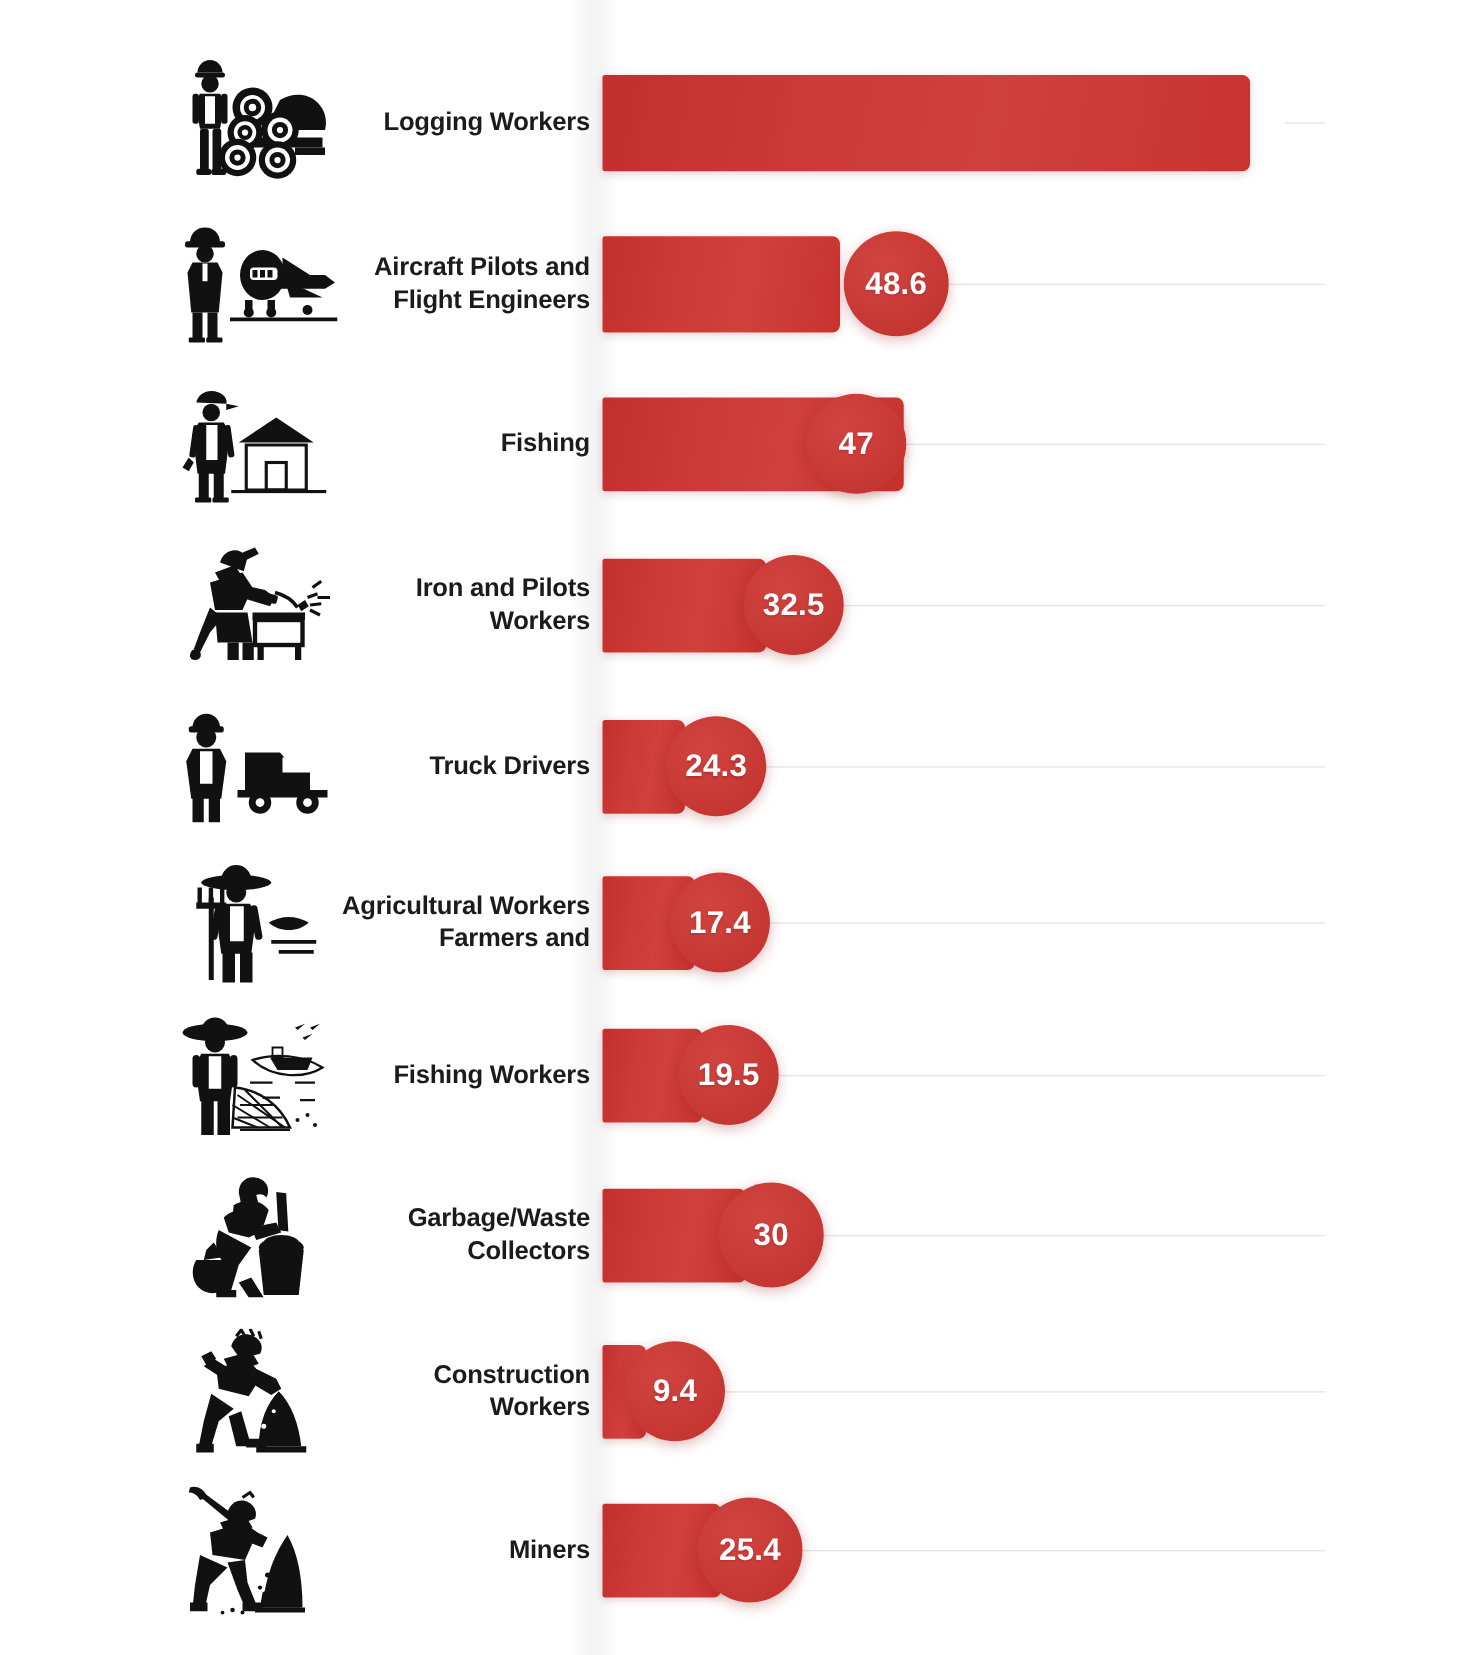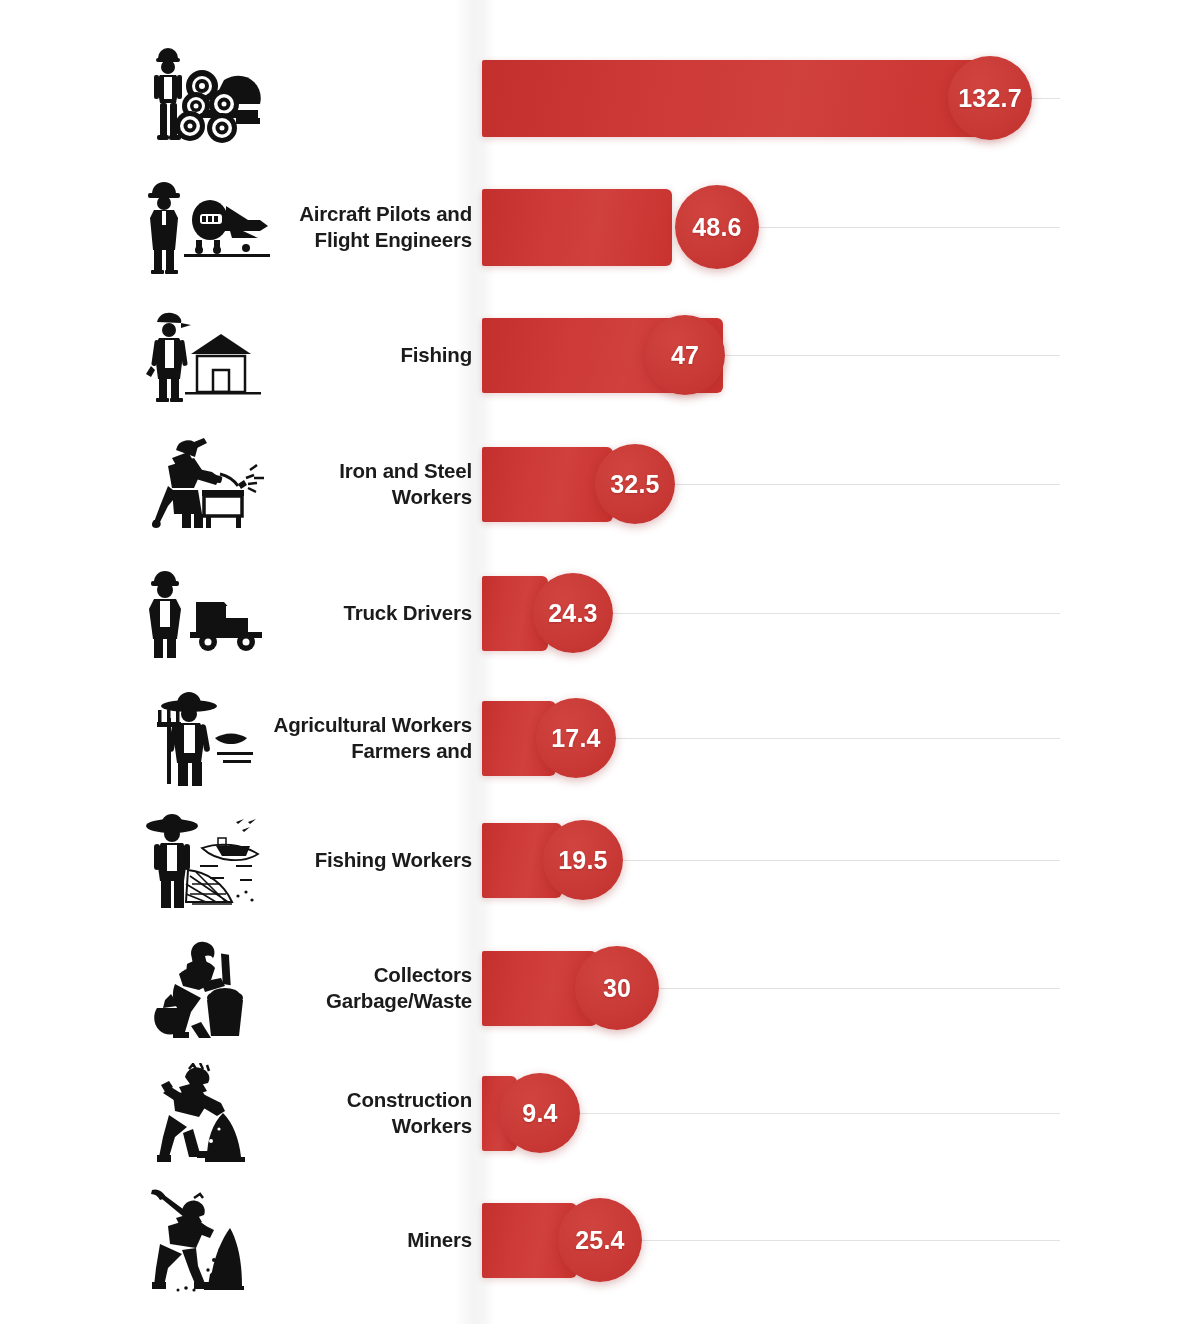--- a/index.html
+++ b/index.html
@@ -77,23 +77,20 @@
     text-shadow: 0 1px 2px rgba(120,20,20,0.35);
   }
 </style>
 </head>
 <body>
 
 <div id="chart">
   <div class="origin-band"></div>
 <div class="gridline" style="left: 1028px; top: 98px; width: 32px;"></div>
     <div class="bar" style="top: 59.5px; width: 518px; height: 77px;"></div>
-    <div class="bubble" style="left: 948px; top: 56px; width: 84px; height: 84px;">
-      <span>132.7</span>
-    </div>
     <div class="icon-box" style="top: 48px;">
       <svg width="130" height="100" viewBox="0 0 130 100">
     <g fill="#111">
       <path d="M18 10h20a10 10 0 0 0-20 0z"></path>
           <rect x="16" y="10" width="24" height="4" rx="2"></rect>
       <circle cx="28" cy="19" r="7"></circle>
       <path d="M20 27h16l4 6-4 22H20l-4-22z"></path>
       <rect x="24" y="29" width="8" height="22" fill="#fff"></rect>
       <rect x="14" y="27" width="5" height="24" rx="2"></rect>
           <rect x="37" y="27" width="5" height="24" rx="2"></rect>
@@ -120,20 +117,23 @@
           <circle cx="50" cy="78" r="6.5"></circle>
           <circle cx="50" cy="78" r="2.5" fill="#fff"></circle>
       <circle cx="82" cy="80" r="15"></circle>
           <circle cx="82" cy="80" r="10" fill="#fff"></circle>
           <circle cx="82" cy="80" r="6.5"></circle>
           <circle cx="82" cy="80" r="2.5" fill="#fff"></circle>
       <path d="M96 70h24v6H96z"></path>
     </g>
       </svg>
     </div>
+    <div class="row-label" style="top: 85px;">
+      <div>Logging Workers</div>
+    </div>
     <div class="gridline" style="left: 731px; top: 227px; width: 329px;"></div>
     <div class="bar" style="top: 188.5px; width: 190px; height: 77px;"></div>
     <div class="bubble" style="left: 675px; top: 185px; width: 84px; height: 84px;">
       <span>48.6</span>
     </div>
     <div class="icon-box" style="top: 179.5px;">
       <svg width="130" height="95" viewBox="0 0 130 95">
     <g fill="#111">
       <path d="M12 14c0-7 5-12 12-12s12 5 12 12z"></path>
           <rect x="8" y="13" width="32" height="5" rx="2"></rect>
@@ -220,21 +220,21 @@
       <rect x="40" y="80" width="9" height="14"></rect>
           <rect x="52" y="80" width="9" height="14"></rect>
       <rect x="60" y="56" width="42" height="6"></rect>
       <rect x="62" y="62" width="38" height="20" fill="none" stroke="#111" stroke-width="3.5"></rect>
       <rect x="64" y="82" width="5" height="12"></rect>
           <rect x="94" y="82" width="5" height="12"></rect>
     </g>
       </svg>
     </div>
     <div class="row-label" style="top: 458px;">
-      <div>Iron and Steel</div>
+      <div>Iron and Pilots</div>
       <div>Workers</div>
     </div>
     <div class="gridline" style="left: 609px; top: 613px; width: 451px;"></div>
     <div class="bar" style="top: 575.5px; width: 66px; height: 75px;"></div>
     <div class="bubble" style="left: 533px; top: 573px; width: 80px; height: 80px;">
       <span>24.3</span>
     </div>
     <div class="icon-box" style="top: 568px;">
       <svg width="125" height="90" viewBox="0 0 125 90">
     <g fill="#111">
@@ -342,22 +342,22 @@
       <path d="M74 16h8l6 30h-8z" transform="rotate(8 78 30)"></path>
       <ellipse cx="80" cy="60" rx="18" ry="8"></ellipse>
       <path d="M62 62h36l-4 36H66z"></path>
       <ellipse cx="80" cy="56" rx="14" ry="6"></ellipse>
       <path d="M12 70c-4 6-4 16 2 22 6 6 16 6 22 0 5-6 4-16-2-22z"></path>
       <path d="M20 62l6-6 4 6 6-4-4 10-14 2z"></path>
     </g>
       </svg>
     </div>
     <div class="row-label" style="top: 962px;">
+      <div>Garbage/Waste</div>
       <div>Collectors</div>
-      <div>Garbage/Waste</div>
     </div>
     <div class="gridline" style="left: 576px; top: 1113px; width: 484px;"></div>
     <div class="bar" style="top: 1075.5px; width: 35px; height: 75px;"></div>
     <div class="bubble" style="left: 500px; top: 1073px; width: 80px; height: 80px;">
       <span>9.4</span>
     </div>
     <div class="icon-box" style="top: 1063px;">
       <svg width="120" height="100" viewBox="0 0 120 100">
     <g fill="#111">
       <path d="M40 14c2-8 10-12 18-8 6 3 8 9 5 14l-16 4z"></path>

